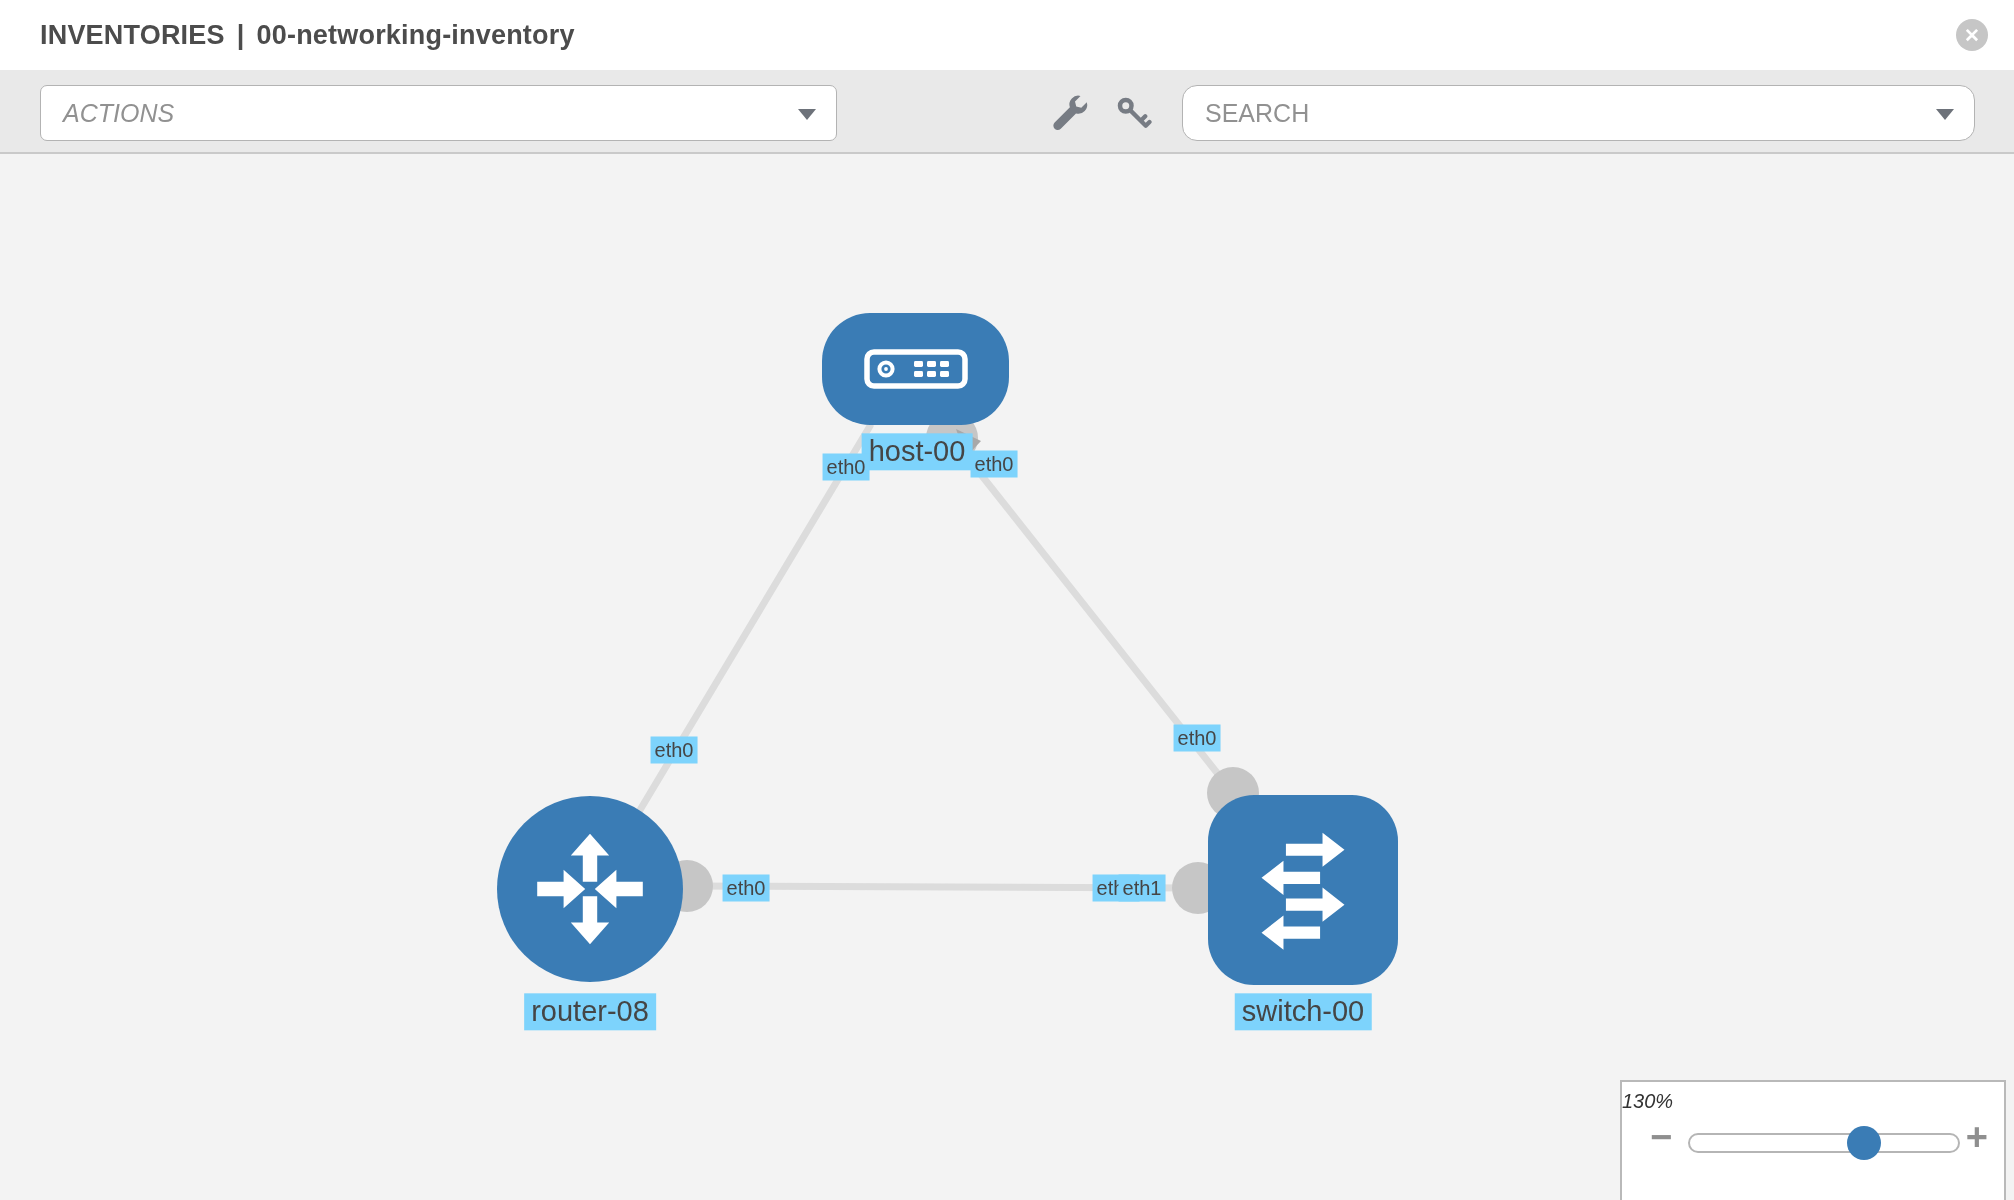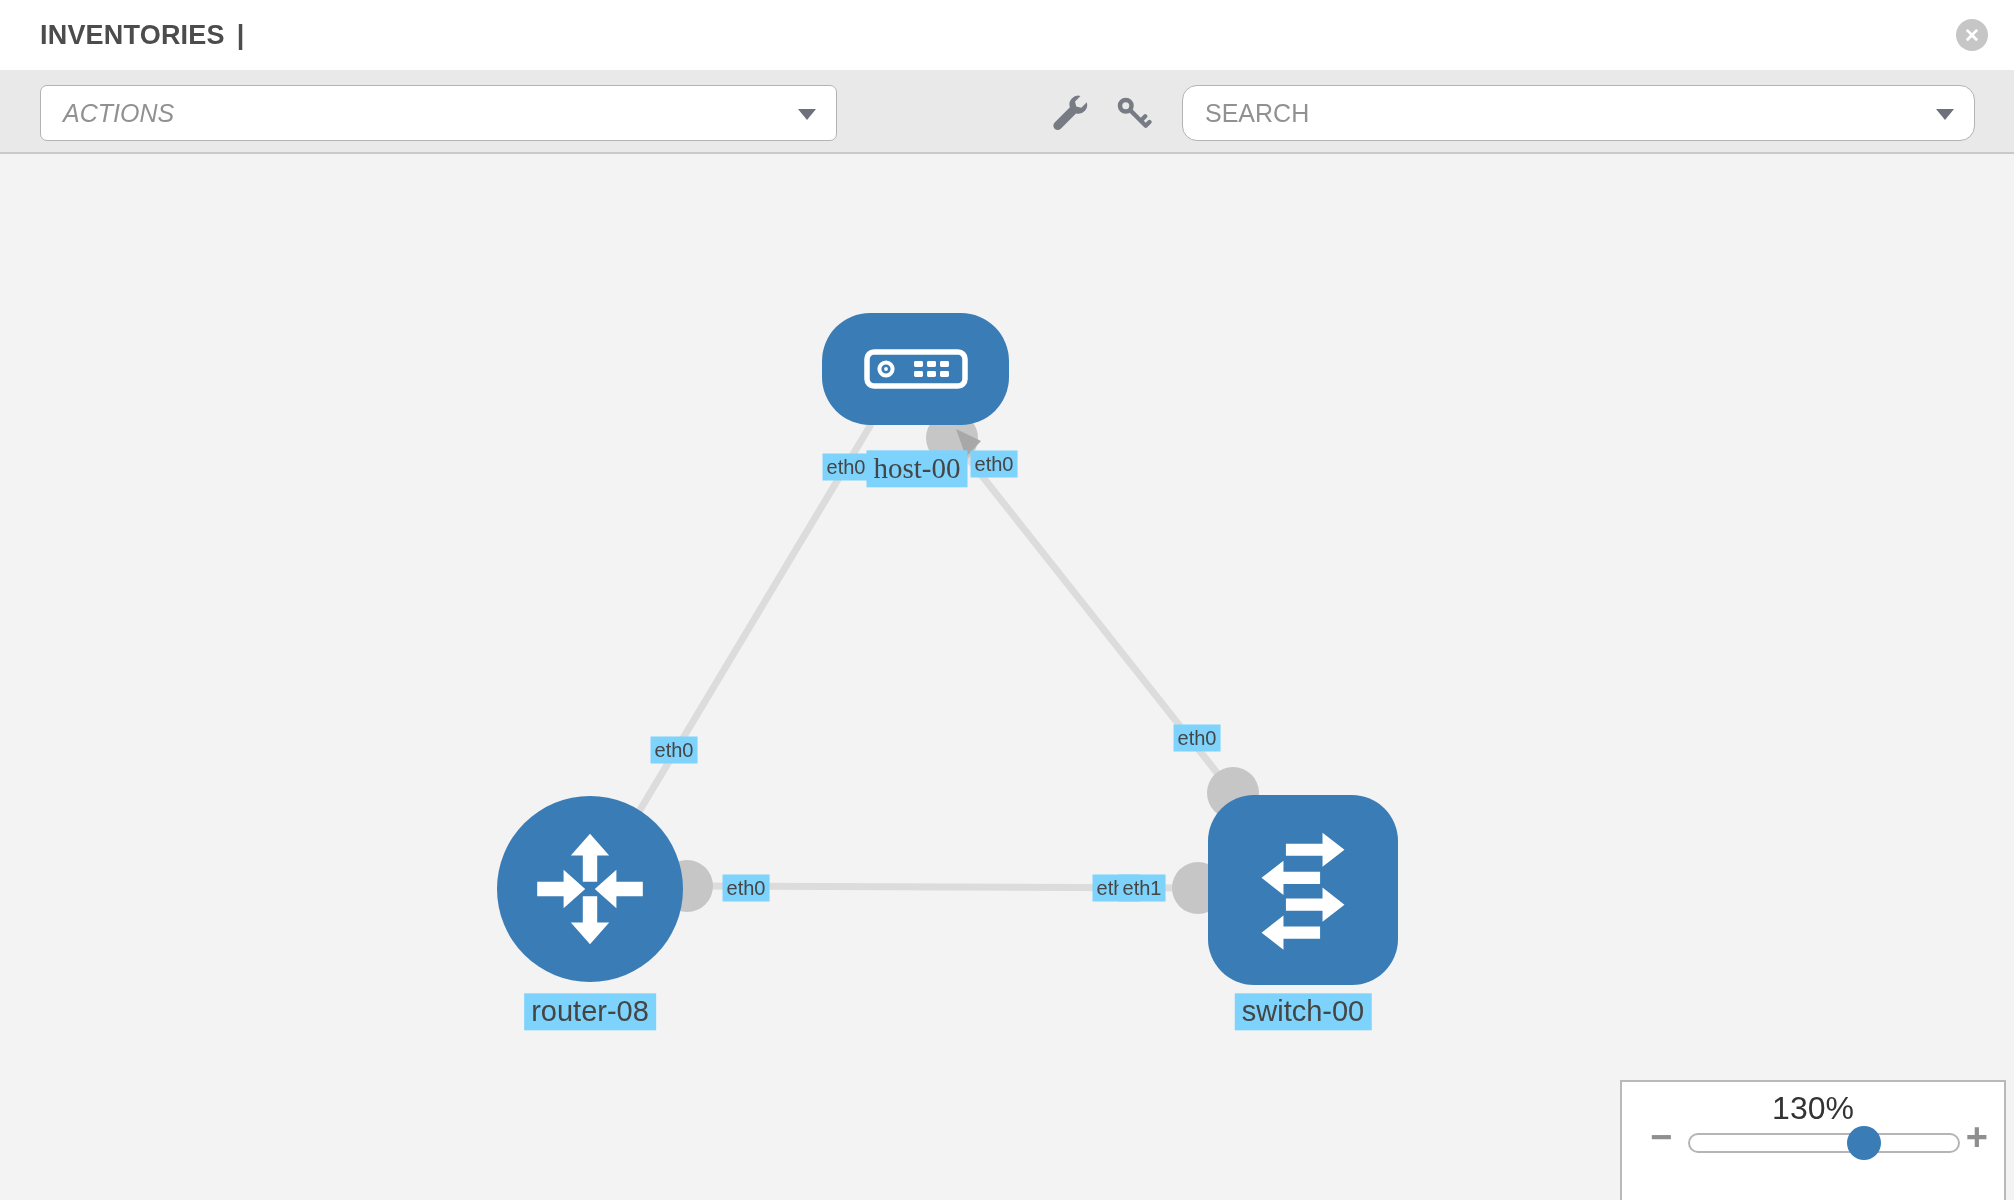--- a/index.html
+++ b/index.html
@@ -43,36 +43,36 @@
   .node{position:absolute;background:#3a7cb5;display:flex;align-items:center;justify-content:center;cursor:pointer;}
   #node-host{left:822px;top:159px;width:187px;height:112px;border-radius:48px;}
   #node-router{left:497px;top:642px;width:186px;height:186px;border-radius:50%;}
   #node-switch{left:1208px;top:641px;width:190px;height:190px;border-radius:46px;}
   .chip{
     position:absolute;transform:translate(-50%,-50%);background:#7dd3fc;color:#454545;
     white-space:nowrap;line-height:1.15;
   }
   .node-label{font-size:29px;padding:2px 7px;}
   .if-label{font-size:20px;padding:2px 4px;}
-  #lbl-host{left:917px;top:315px;font-family:Liberation Serif, serif;}
+  #lbl-host{left:917px;top:298px;}
   #lbl-router{left:590px;top:858px;}
   #lbl-switch{left:1303px;top:858px;}
   #if-host-left{left:846px;top:313px;}
   #if-host-right{left:994px;top:310px;}
   #if-router-top{left:674px;top:596px;}
   #if-switch-top{left:1197px;top:584px;}
   #if-router-right{left:746px;top:734px;}
   #if-switch-left-under{left:1116px;top:734px;z-index:3;}
   #if-switch-left-over{left:1142px;top:734px;z-index:4;text-align:right;}
   
   .zoom-panel{
     position:absolute;left:1620px;top:926px;width:386px;height:300px;background:#ffffff;
     border:2px solid #b9b9b9;box-sizing:border-box;
   }
-  .zoom-level{position:absolute;left:0;right:0;top:8px;text-align:center;font-size:32px;color:#333333;}
+  .zoom-level{position:absolute;left:0;right:0;top:8px;font-size:20px;color:#333333;font-style:italic;}
   .zoom-minus,.zoom-plus{
     position:absolute;top:36px;font-size:38px;font-weight:bold;color:#8f8f8f;cursor:pointer;line-height:1;
   }
   .zoom-minus{left:28px;}
   .zoom-plus{right:16px;}
   .zoom-track{
     position:absolute;left:66px;top:51px;width:272px;height:20px;border:2px solid #b5b5b5;
     border-radius:12px;background:#ffffff;box-sizing:border-box;cursor:pointer;
   }
   .zoom-thumb{
@@ -82,20 +82,21 @@
 </style>
 </head>
 <body>
 
 <div id="app">
 
   <div class="titlebar">
     <div class="title">
       <span>INVENTORIES</span>
       <span>|</span>
+      <span>00-networking-inventory</span>
     </div>
     <div class="close-btn">
       <span>✕</span>
     </div>
   </div>
 
   <div class="toolbar">
     <div class="select-box" id="actions-select">
       <span>ACTIONS</span>
       <span class="caret"></span>

